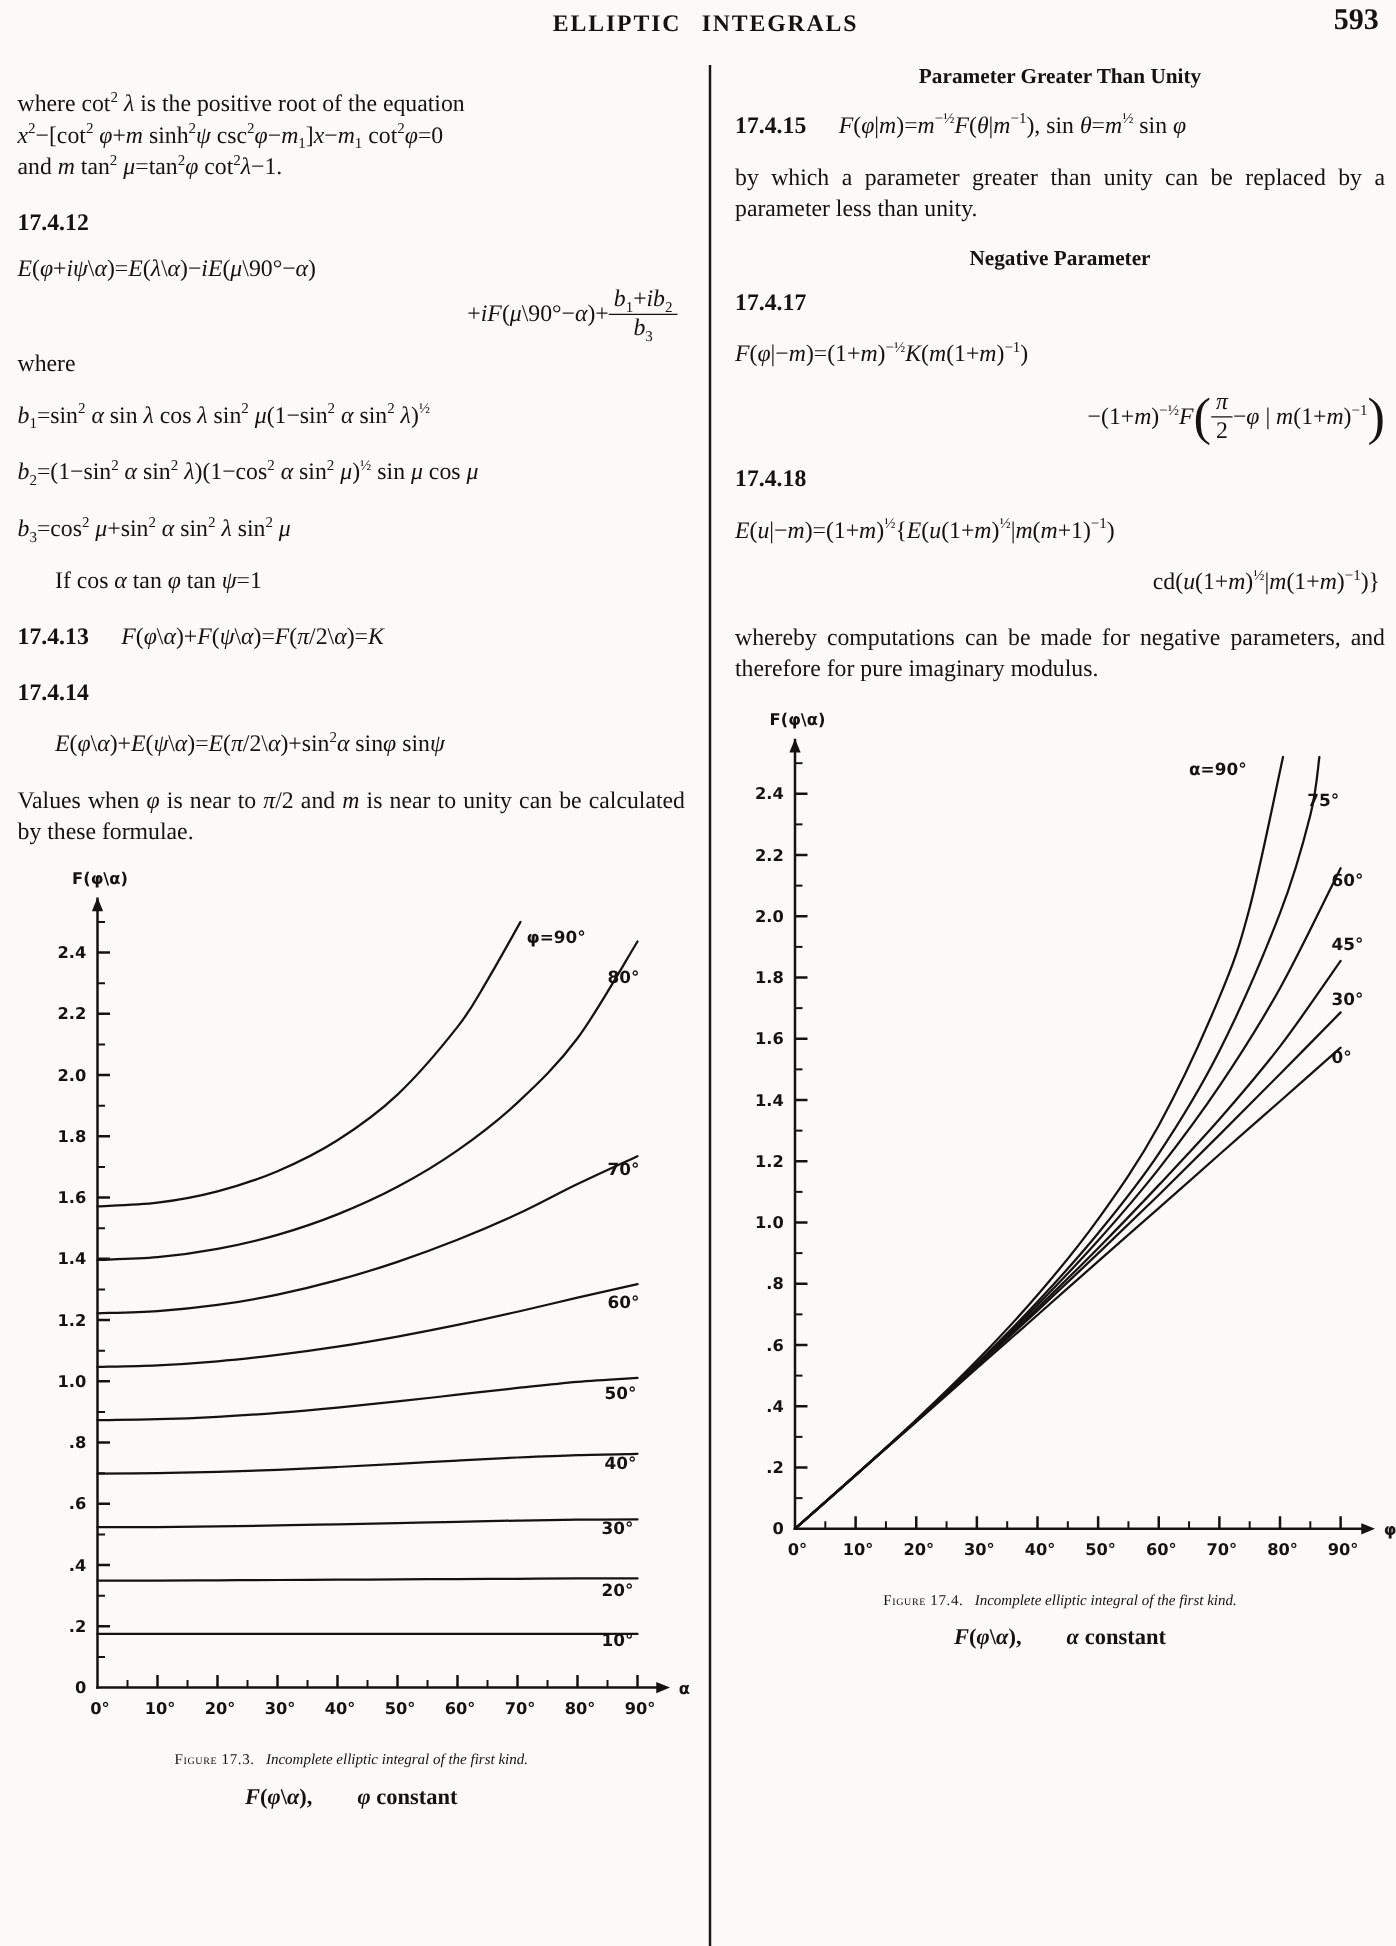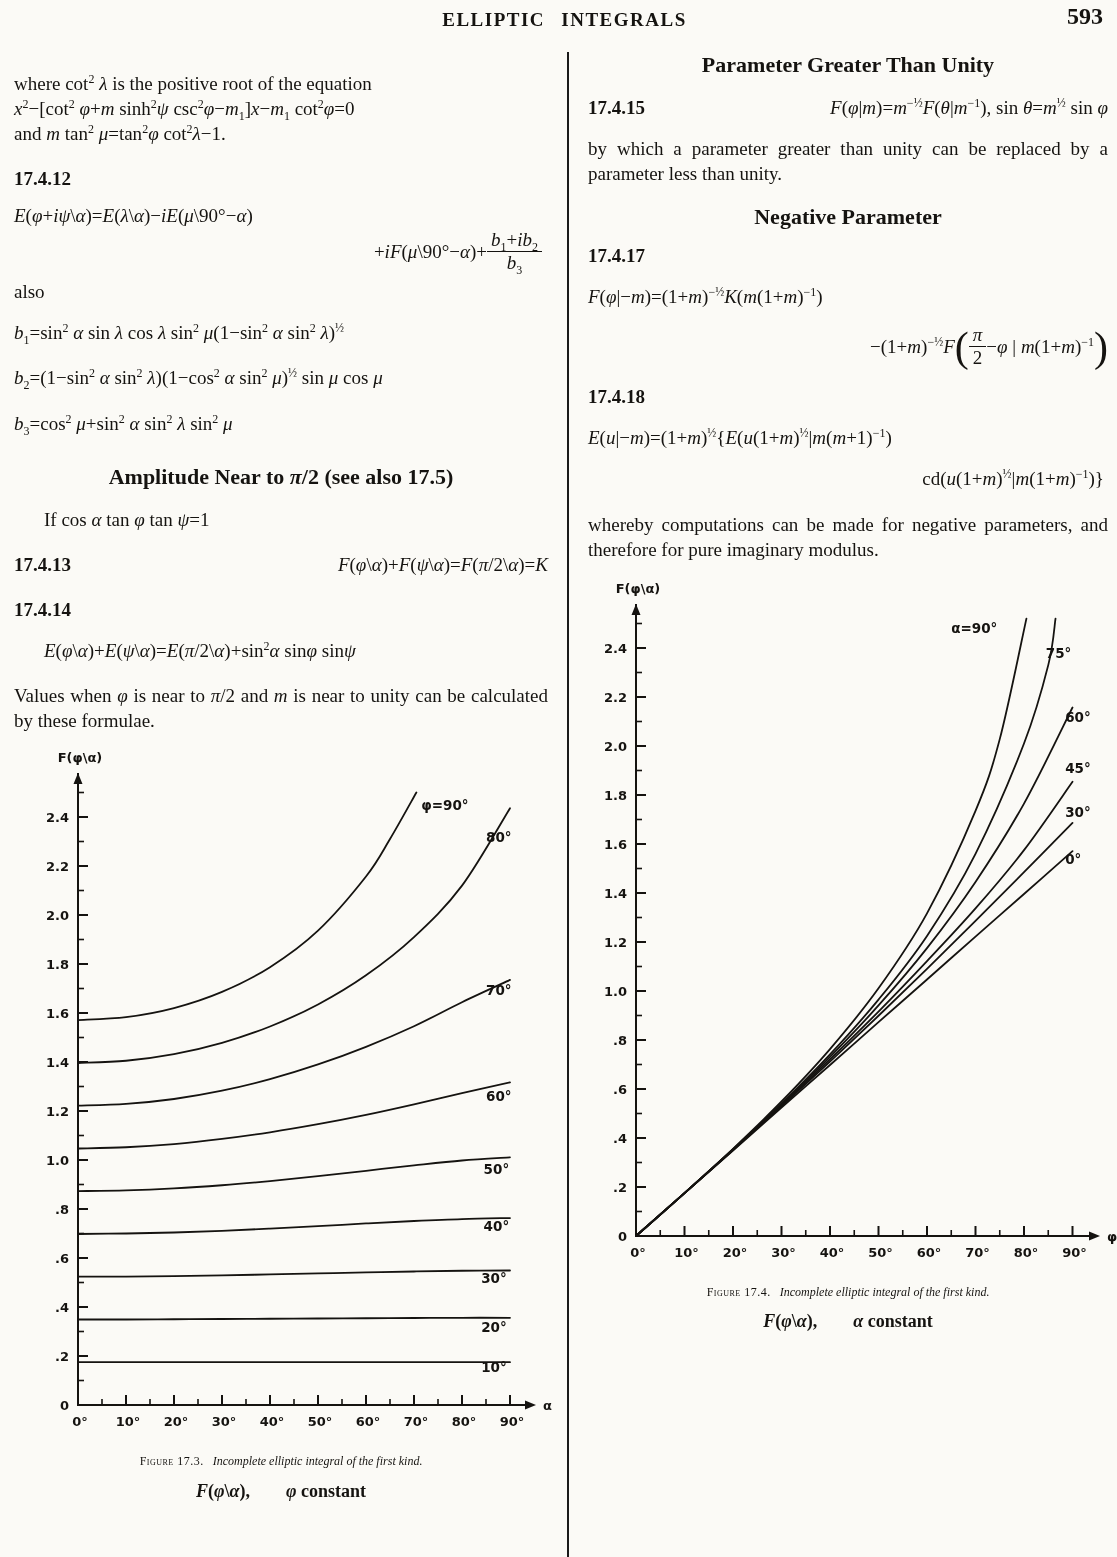--- a/index.html
+++ b/index.html
@@ -32,24 +32,24 @@
   .col{position:absolute;font-size:19px;line-height:1.32;}
   .col-left{left:14px;top:71px;width:534px;}
   .col-right{left:588px;top:50px;width:520px;}
   .para{ text-align:justify; }
   .eq-num{font-weight:bold;}
   .eq-line{font-size:19px;}
   .eq-line i, .para i, .sub-caption i {font-style:italic;}
   sup{font-size:12px;line-height:0;}
   sub{font-size:12px;line-height:0;}
   .center-head{
-    text-align:center;font-weight:bold;font-size:22px;
+    text-align:center;font-weight:bold;font-size:17px;
     margin-top:26px;
   }
-  .eq-row{display:flex;align-items:baseline;gap:26px;justify-content:space-between;}
+  .eq-row{display:flex;align-items:baseline;gap:26px;}
   .eq-right{display:flex;justify-content:flex-end;align-items:center;}
   .frac{display:inline-block;vertical-align:middle;text-align:center;line-height:1.05;}
   .frac .num{display:block;border-bottom:1.6px solid #151310;padding:0 4px 1px;}
   .frac .den{display:block;padding:1px 4px 0;}
   .bigp{font-size:42px;font-weight:400;line-height:0;vertical-align:middle;font-family:"Liberation Serif",serif;}
   
   .mt6{margin-top:6px;} .mt12{margin-top:12px;} .mt16{margin-top:16px;}
   .mt20{margin-top:20px;}
   .indent{padding-left:30px;}
   
@@ -88,27 +88,26 @@
 
     <div class="eq-line mt12"><i>E</i>(<i>φ</i>+<i>iψ</i>\<i>α</i>)=<i>E</i>(<i>λ</i>\<i>α</i>)−<i>iE</i>(<i>μ</i>\90°−<i>α</i>)</div>
     <div class="eq-right" style="margin-top:2px;padding-right:6px;">
       <span>+<i>iF</i>(<i>μ</i>\90°−<i>α</i>)+</span>
       <span class="frac">
         <span class="num"><i>b</i><sub>1</sub>+<i>ib</i><sub>2</sub></span>
         <span class="den"><i>b</i><sub>3</sub></span>
       </span>
     </div>
 
-    <div class="mt6">also</div>
+    <div class="mt6">where</div>
 
     <div class="eq-line mt16"><i>b</i><sub>1</sub>=sin<sup>2</sup> <i>α</i> sin <i>λ</i> cos <i>λ</i> sin<sup>2</sup> <i>μ</i>(1−sin<sup>2</sup> <i>α</i> sin<sup>2</sup> <i>λ</i>)<sup>½</sup></div>
     <div class="eq-line mt20"><i>b</i><sub>2</sub>=(1−sin<sup>2</sup> <i>α</i> sin<sup>2</sup> <i>λ</i>)(1−cos<sup>2</sup> <i>α</i> sin<sup>2</sup> <i>μ</i>)<sup>½</sup> sin <i>μ</i> cos <i>μ</i></div>
     <div class="eq-line mt20"><i>b</i><sub>3</sub>=cos<sup>2</sup> <i>μ</i>+sin<sup>2</sup> <i>α</i> sin<sup>2</sup> <i>λ</i> sin<sup>2</sup> <i>μ</i></div>
 
-    <div class="center-head">Amplitude Near to <i>π</i>/2 (see also 17.5)</div>
 
     <div class="indent mt16">If cos <i>α</i> tan <i>φ</i> tan <i>ψ</i>=1</div>
 
     <div class="eq-row mt20">
       <span class="eq-num">17.4.13</span>
       <span class="eq-line"><i>F</i>(<i>φ</i>\<i>α</i>)+<i>F</i>(<i>ψ</i>\<i>α</i>)=<i>F</i>(<i>π</i>/2\<i>α</i>)=<i>K</i></span>
     </div>
 
     <div class="eq-num mt20">17.4.14</div>
     <div class="eq-line indent mt16"><i>E</i>(<i>φ</i>\<i>α</i>)+<i>E</i>(<i>ψ</i>\<i>α</i>)=<i>E</i>(<i>π</i>/2\<i>α</i>)+sin<sup>2</sup><i>α</i> sin<i>φ</i>  sin<i>ψ</i></div>

